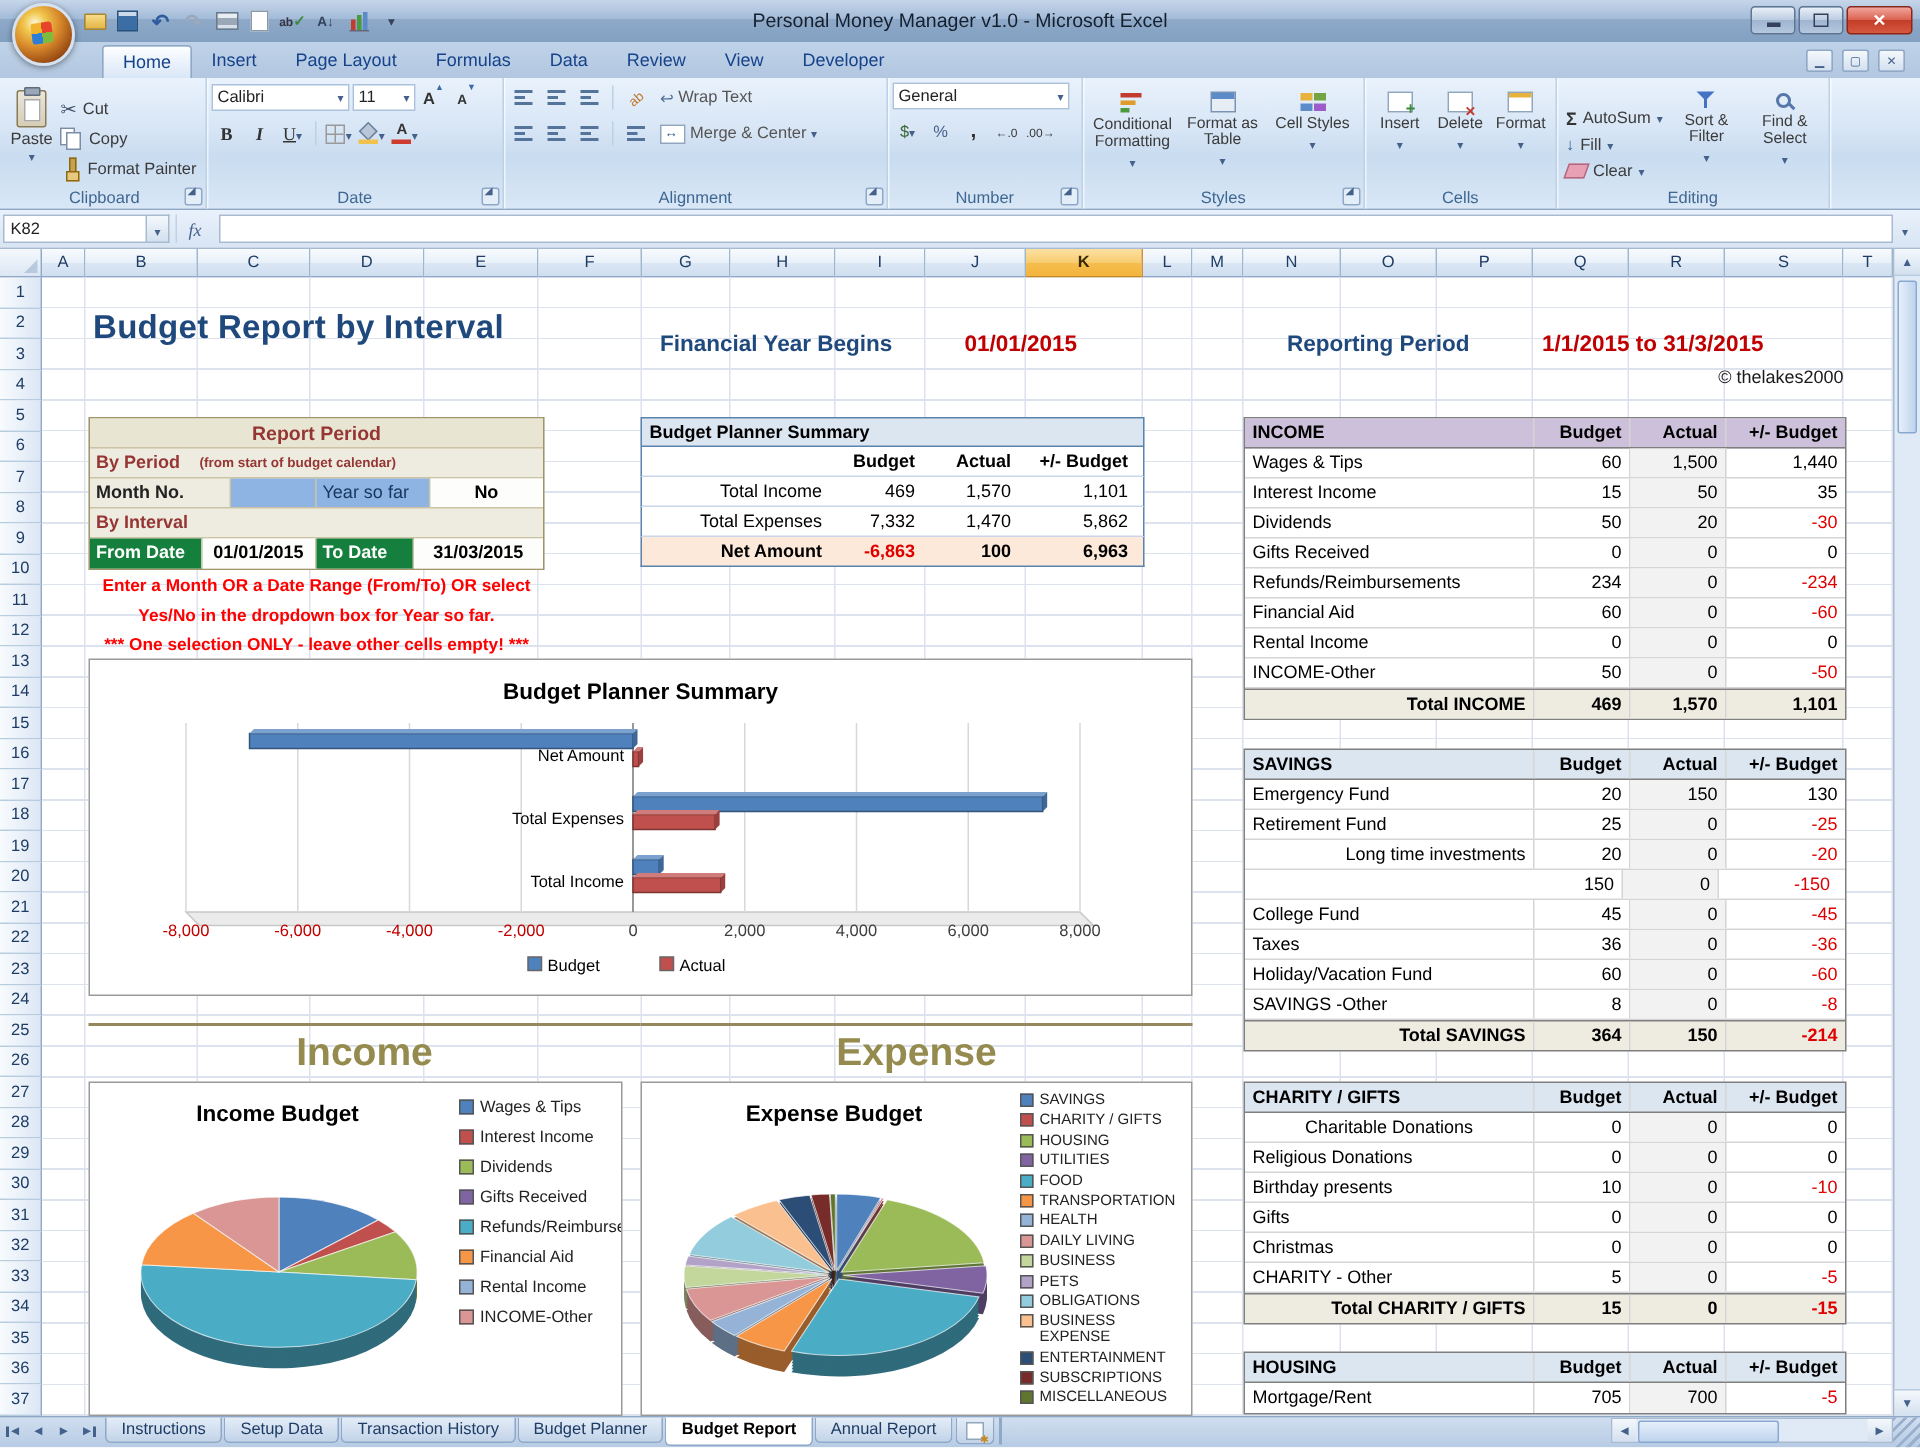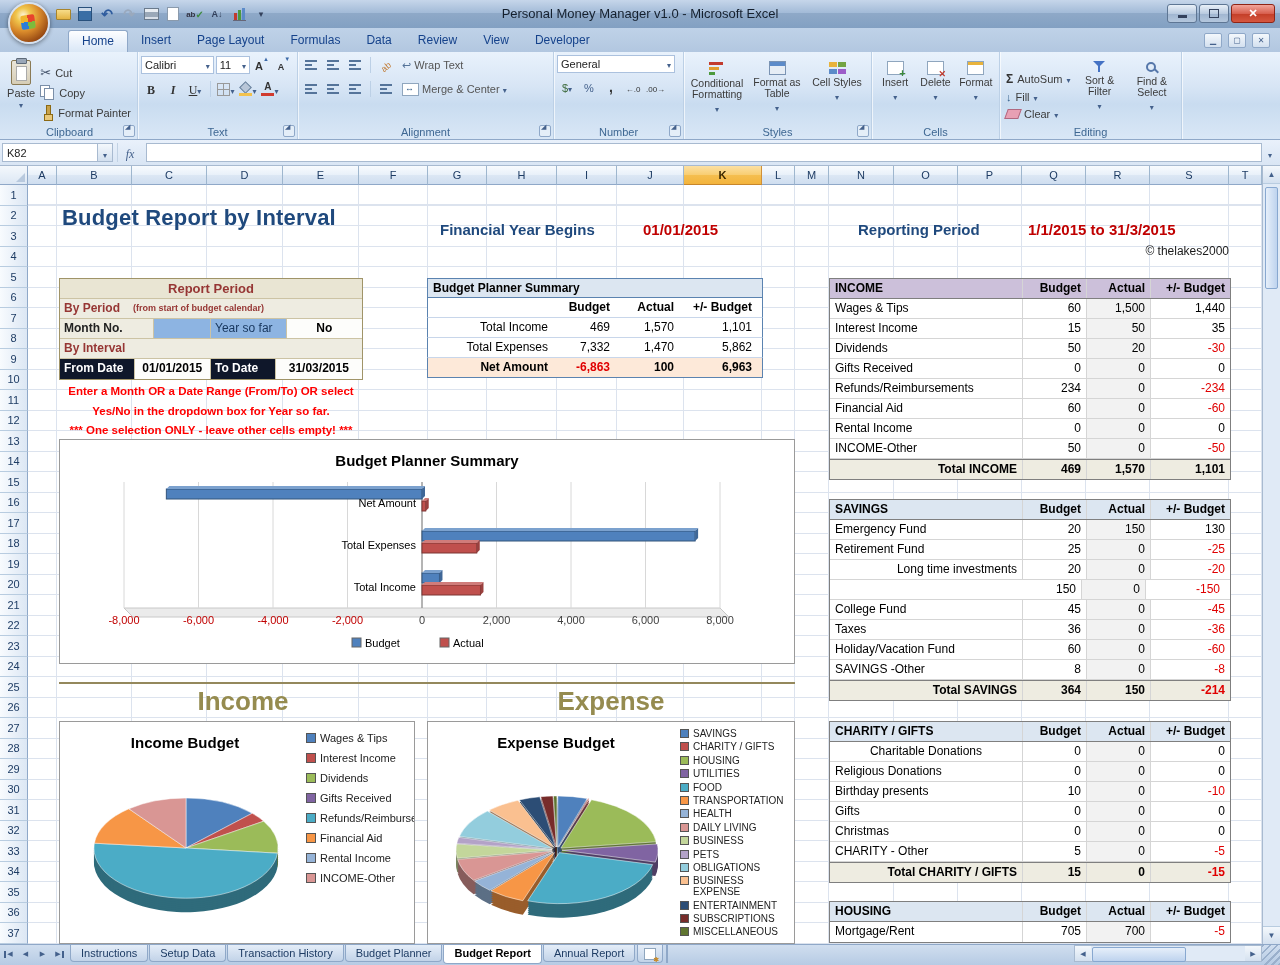--- a/index.html
+++ b/index.html
@@ -195,21 +195,21 @@
   .rprow{height:20px;line-height:19px;box-sizing:border-box;border-bottom:1px solid #CCC3A4;display:flex;}
   .rprow:last-child{border-bottom:none;}
   .rptitle{justify-content:center;font-size:13px;font-weight:bold;color:#963634;background:#E9E5D3;}
   .rpred{color:#963634;font-weight:bold;padding-left:4px;}
   .rpnote{color:#963634;font-weight:bold;font-size:9px;padding-left:13px;}
   .rpcell{box-sizing:border-box;border-right:1px solid #CCC3A4;overflow:hidden;white-space:nowrap;padding:0 4px;}
   .rpcell:last-child{border-right:none;}
   .rpc-lbl{font-weight:bold;color:#222;}
   .rpc-input{background:#8DB4E2;}
   .rpc-yl{background:#8DB4E2;color:#17365D;}
-  .rpc-blue{background:#0f172a;color:#fff;font-weight:bold;}
+  .rpc-blue{background:#15803d;color:#fff;font-weight:bold;}
   .rpc-val{background:#FDFDFB;font-weight:bold;text-align:center;}
   .instr{color:#FF0000;font-weight:bold;font-size:11.5px;text-align:center;line-height:19.5px;}
 
   .sttable{width:336px;font-size:12px;background:#fff;box-sizing:border-box;}
   .st-title{height:20px;line-height:19px;background:#DCE6F1;border:1px solid #5B83B0;font-weight:bold;padding-left:5px;box-sizing:border-box;}
   .st-row{display:flex;height:20px;line-height:19px;border-left:1px solid #5B83B0;border-right:1px solid #5B83B0;
     border-bottom:1px solid #C8D6EA;box-sizing:border-box;background:#fff;}
   .st-row.last{border-bottom:1px solid #5B83B0;}
   .st-row.net{background:#FDE9D9;font-weight:bold;}
   .st-lbl{width:128px;text-align:right;padding-right:8px;box-sizing:border-box;overflow:hidden;white-space:nowrap;}
@@ -330,21 +330,21 @@
             </div>
           <div class="sbtn" data-name="format-painter-button">
               <span class="icn-brush" data-name="format-painter-icon"></span>
               <span>Format Painter</span>
             </div>
         </div>
       </div>
       <div class="rcap"><span data-name="group-caption-clipboard">Clipboard</span><span class="dlg" data-name="dialog-launcher-icon"></span></div>
     </div>
 
-    <div class="rg" style="width:160px" data-name="ribbon-group-font">
+    <div class="rg" style="width:198px" data-name="ribbon-group-font">
       <div class="rgb col">
         <div class="rrow">
           <div class="combo" style="width:92px" data-name="font-name-select">
               <span>Calibri</span>
               <span class="i-down" data-name="chevron-down-icon"></span>
             </div>
           <div class="combo" style="width:42px" data-name="font-size-select">
               <span>11</span>
               <span class="i-down" data-name="chevron-down-icon"></span>
             </div>
@@ -374,21 +374,21 @@
           <div class="sq" data-name="fill-color-button">
               <span class="ic-fill" data-name="fill-color-icon"></span>
               <span class="i-down" data-name="chevron-down-icon"></span>
             </div>
           <div class="sq" data-name="font-color-button">
               <span class="ic-fc" data-name="font-color-icon"></span>
               <span class="i-down" data-name="chevron-down-icon"></span>
             </div>
         </div>
       </div>
-      <div class="rcap"><span data-name="group-caption-font">Text</span><span class="dlg" data-name="dialog-launcher-icon"></span></div>
+      <div class="rcap"><span data-name="group-caption-font">Date</span><span class="dlg" data-name="dialog-launcher-icon"></span></div>
     </div>
 
     <div class="rg" style="width:256px" data-name="ribbon-group-alignment">
       <div class="rgb col">
         <div class="rrow">
           <div class="sq" data-name="align-top-button">
               <span class="ic-al" data-name="align-top-icon"></span>
             </div>
           <div class="sq" data-name="align-middle-button">
               <span class="ic-al" data-name="align-middle-icon"></span>

